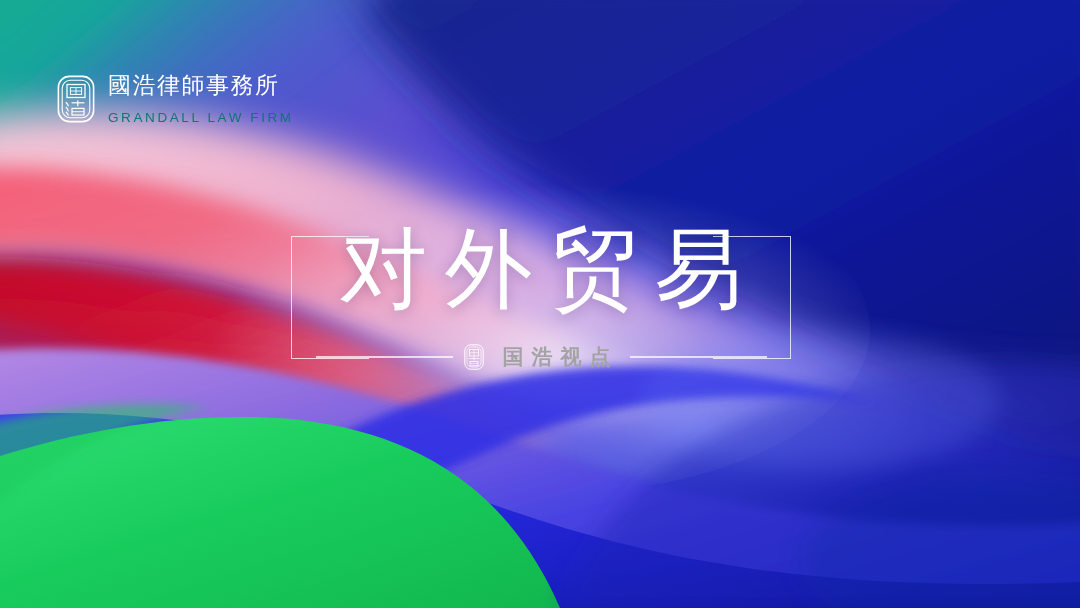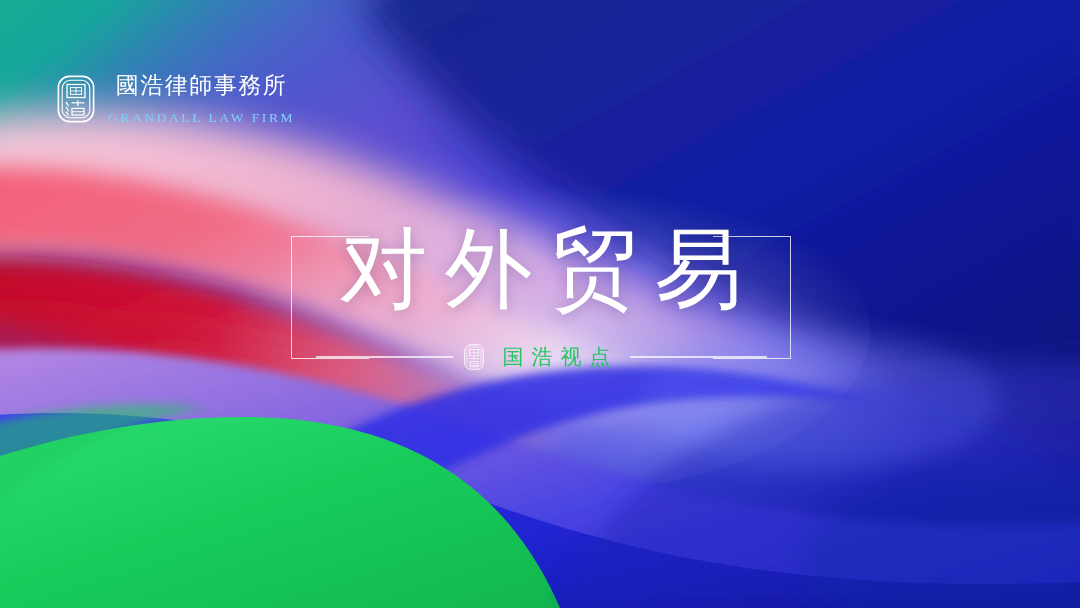--- a/index.html
+++ b/index.html
@@ -35,37 +35,36 @@
     align-items: center;
     gap: 13px;
     z-index: 5;
   }
   .seal-big { width: 38px; height: 48px; display: block; }
   .logo-text-col {
     display: flex;
     flex-direction: column;
     justify-content: center;
     gap: 2px;
-    align-items: center;
   }
   .logo-cn {
     font-family: "DejaVu Sans", "Liberation Sans", sans-serif;
     font-size: 23px;
     line-height: 26px;
     letter-spacing: 1.5px;
     color: #ffffff;
     white-space: nowrap;
     font-weight: 500;
   }
   .logo-en {
-    font-family: Liberation Serif, serif;
+    font-family: Liberation Sans, sans-serif;
     font-size: 13.5px;
     line-height: 15px;
     letter-spacing: 2.6px;
-    color: #7dd3fc;
+    color: #0f766e;
     white-space: nowrap;
     font-weight: 400;
     margin-top: 10px;
   }
 
   
   #title-plate {
     position: absolute;
     left: 291px;
     top: 236px;
@@ -128,23 +127,23 @@
     background: rgba(255,255,255,.72);
     flex: none;
   }
   .seal-small { width: 20px; height: 26px; display: block; flex: none; }
   #subtitle-text {
     font-family: "DejaVu Sans", "Liberation Sans", sans-serif;
     font-size: 21px;
     line-height: 26px;
     letter-spacing: 8px;
     text-indent: 8px;
-    color: #22c55e;
+    color: #a3a3a3;
     white-space: nowrap;
-    font-weight: 400;
+    font-weight: 700;
   }
 </style>
 </head>
 <body>
 
 <div id="stage">
 
   <svg id="bg-art" viewBox="0 0 1080 608" preserveAspectRatio="none">
     <defs>
       <linearGradient id="gBase" x1="0" y1="0" x2="1" y2="1">

